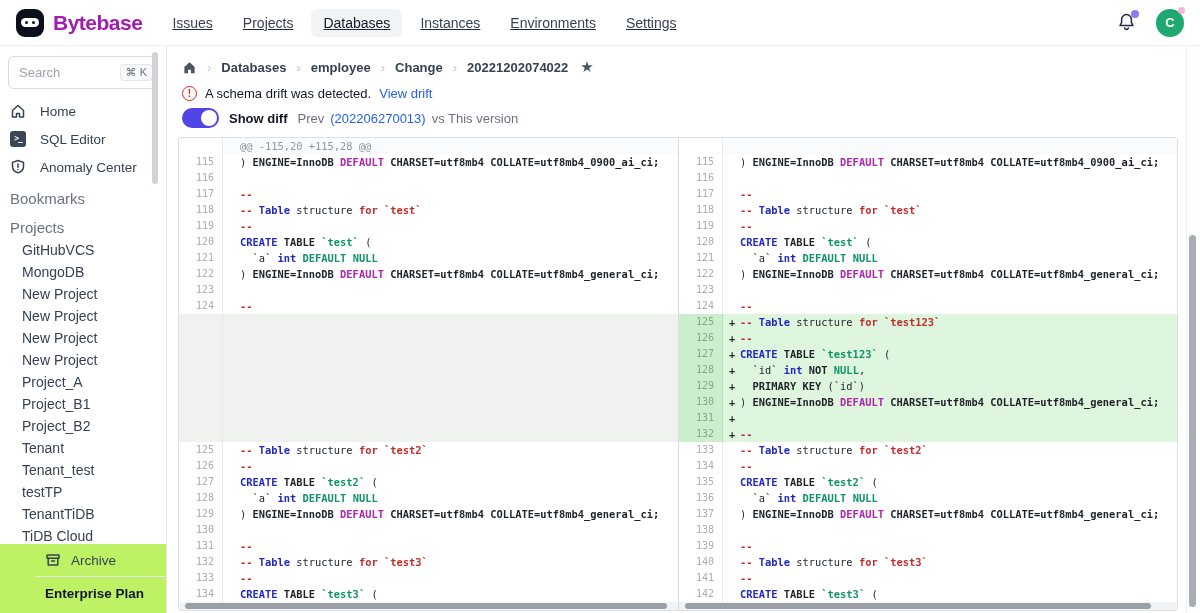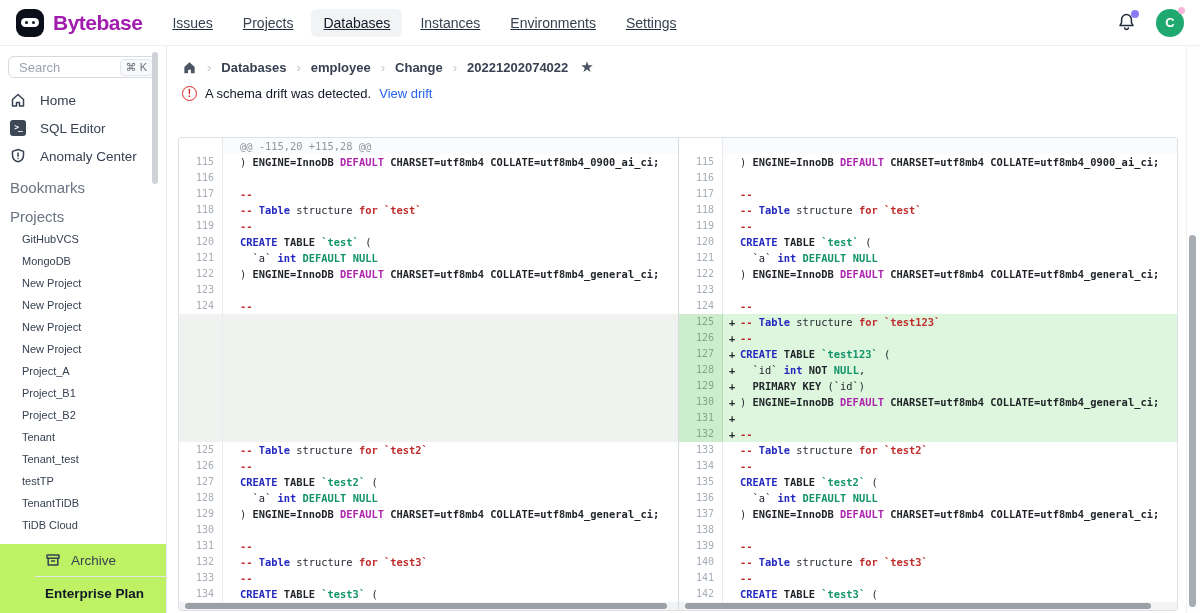--- a/index.html
+++ b/index.html
@@ -21,31 +21,31 @@
   .nav-right { margin-left:auto; display:flex; align-items:center; gap:18px; }
   .bell-wrap { position:relative; width:22px; height:22px; }
   .bell-wrap svg { display:block; }
   .bell-dot { position:absolute; top:-2px; right:-1px; width:8px; height:8px; border-radius:50%; background:#8b7cf6; }
   .avatar { position:relative; width:28px; height:28px; border-radius:50%; background:#1fa971; color:#fff;
             font-size:13px; font-weight:600; display:flex; align-items:center; justify-content:center; }
   .avatar-dot { position:absolute; top:-2px; right:-1px; width:7px; height:7px; border-radius:50%; background:#f8b4d9; }
 
   
   .sidebar { position:absolute; top:46px; left:0; width:167px; bottom:0; background:#fff; border-right:1px solid #e5e7eb; }
-  .search-box { margin:10px 8px 8px 8px; height:22px; border:1px solid #d7dbe0; border-radius:6px;
+  .search-box { margin:10px 8px 8px 8px; height:33px; border:1px solid #d7dbe0; border-radius:6px;
                 display:flex; align-items:center; justify-content:space-between; padding:0 4px 0 10px; cursor:text; }
   .search-ph { font-size:13px; color:#9ca3af; }
   .kbd { font-size:11px; color:#6b7280; background:#f8f9fa; border:1px solid #e3e6ea; border-radius:4px; padding:1px 5px; }
   .menu-item { display:flex; align-items:center; gap:14px; padding:6px 10px; font-size:13.5px; color:#374151; cursor:pointer; }
   .menu-item svg { flex:0 0 16px; }
   .sqlicon { width:16px; height:16px; background:#3d4654; border-radius:3px; color:#fff;
              font:700 8px/15px "DejaVu Sans Mono",monospace; text-align:center; letter-spacing:-1px; }
   .section-label { padding:9px 10px 3px 10px; font-size:15px; color:#6b7280; }
   .project-list { list-style:none; }
-  .project-list li { height:22px; line-height:22px; padding-left:22px; font-size:11px; color:#374151; cursor:pointer;
+  .project-list li { height:22px; line-height:22px; padding-left:22px; font-size:14px; color:#374151; cursor:pointer;
                      white-space:nowrap; overflow:hidden; }
   .sb-scroll-thumb { position:absolute; top:6px; left:152px; width:6px; height:132px; background:#cfd3d8; border-radius:3px; }
   .sidebar-bottom { position:absolute; left:0; right:0; bottom:0; background:#bef264;padding-left:35px; }
   .archive-row { display:flex; align-items:center; gap:10px; padding:8px 10px; font-size:13.5px; color:#374151; cursor:pointer; }
   .plan-row { border-top:1px solid #e5e7eb; padding:9px 10px 12px 10px; font-size:13.5px; font-weight:700; color:#111827; }
 
   
   .main { position:absolute; left:168px; top:46px; right:0; bottom:0; background:#fff; }
   .breadcrumb { position:absolute; top:12px; left:14px; display:flex; align-items:center; gap:10px;
                 font-size:13px; font-weight:600; color:#374151; }
@@ -206,20 +206,29 @@
     <span class="crumb">20221202074022</span>
     <span class="fav-star">★</span>
   </div>
 
   <div class="drift-row">
     <span class="drift-icon">!</span>
     <span class="drift-msg">A schema drift was detected.</span>
     <span class="link">View drift</span>
   </div>
 
+  <div class="toggle-row">
+    <div class="toggle">
+        <div class="knob"></div>
+      </div>
+    <span class="toggle-label">Show diff</span>
+    <span class="muted">Prev</span>
+    <span class="link" style="font-size:13px; margin-left:-4px;">(202206270013)</span>
+    <span class="muted" style="margin-left:-4px;">vs This version</span>
+  </div>
 
   <div class="diff-panel">
     <div class="pane left">
       <div id="pane-left">
           <div class="d-row hunk">
             <span class="d-num"></span>
             <span class="d-code">@@ -115,20 +115,28 @@</span>
           </div>
           <div class="d-row ctx">
             <span class="d-num">115</span>

